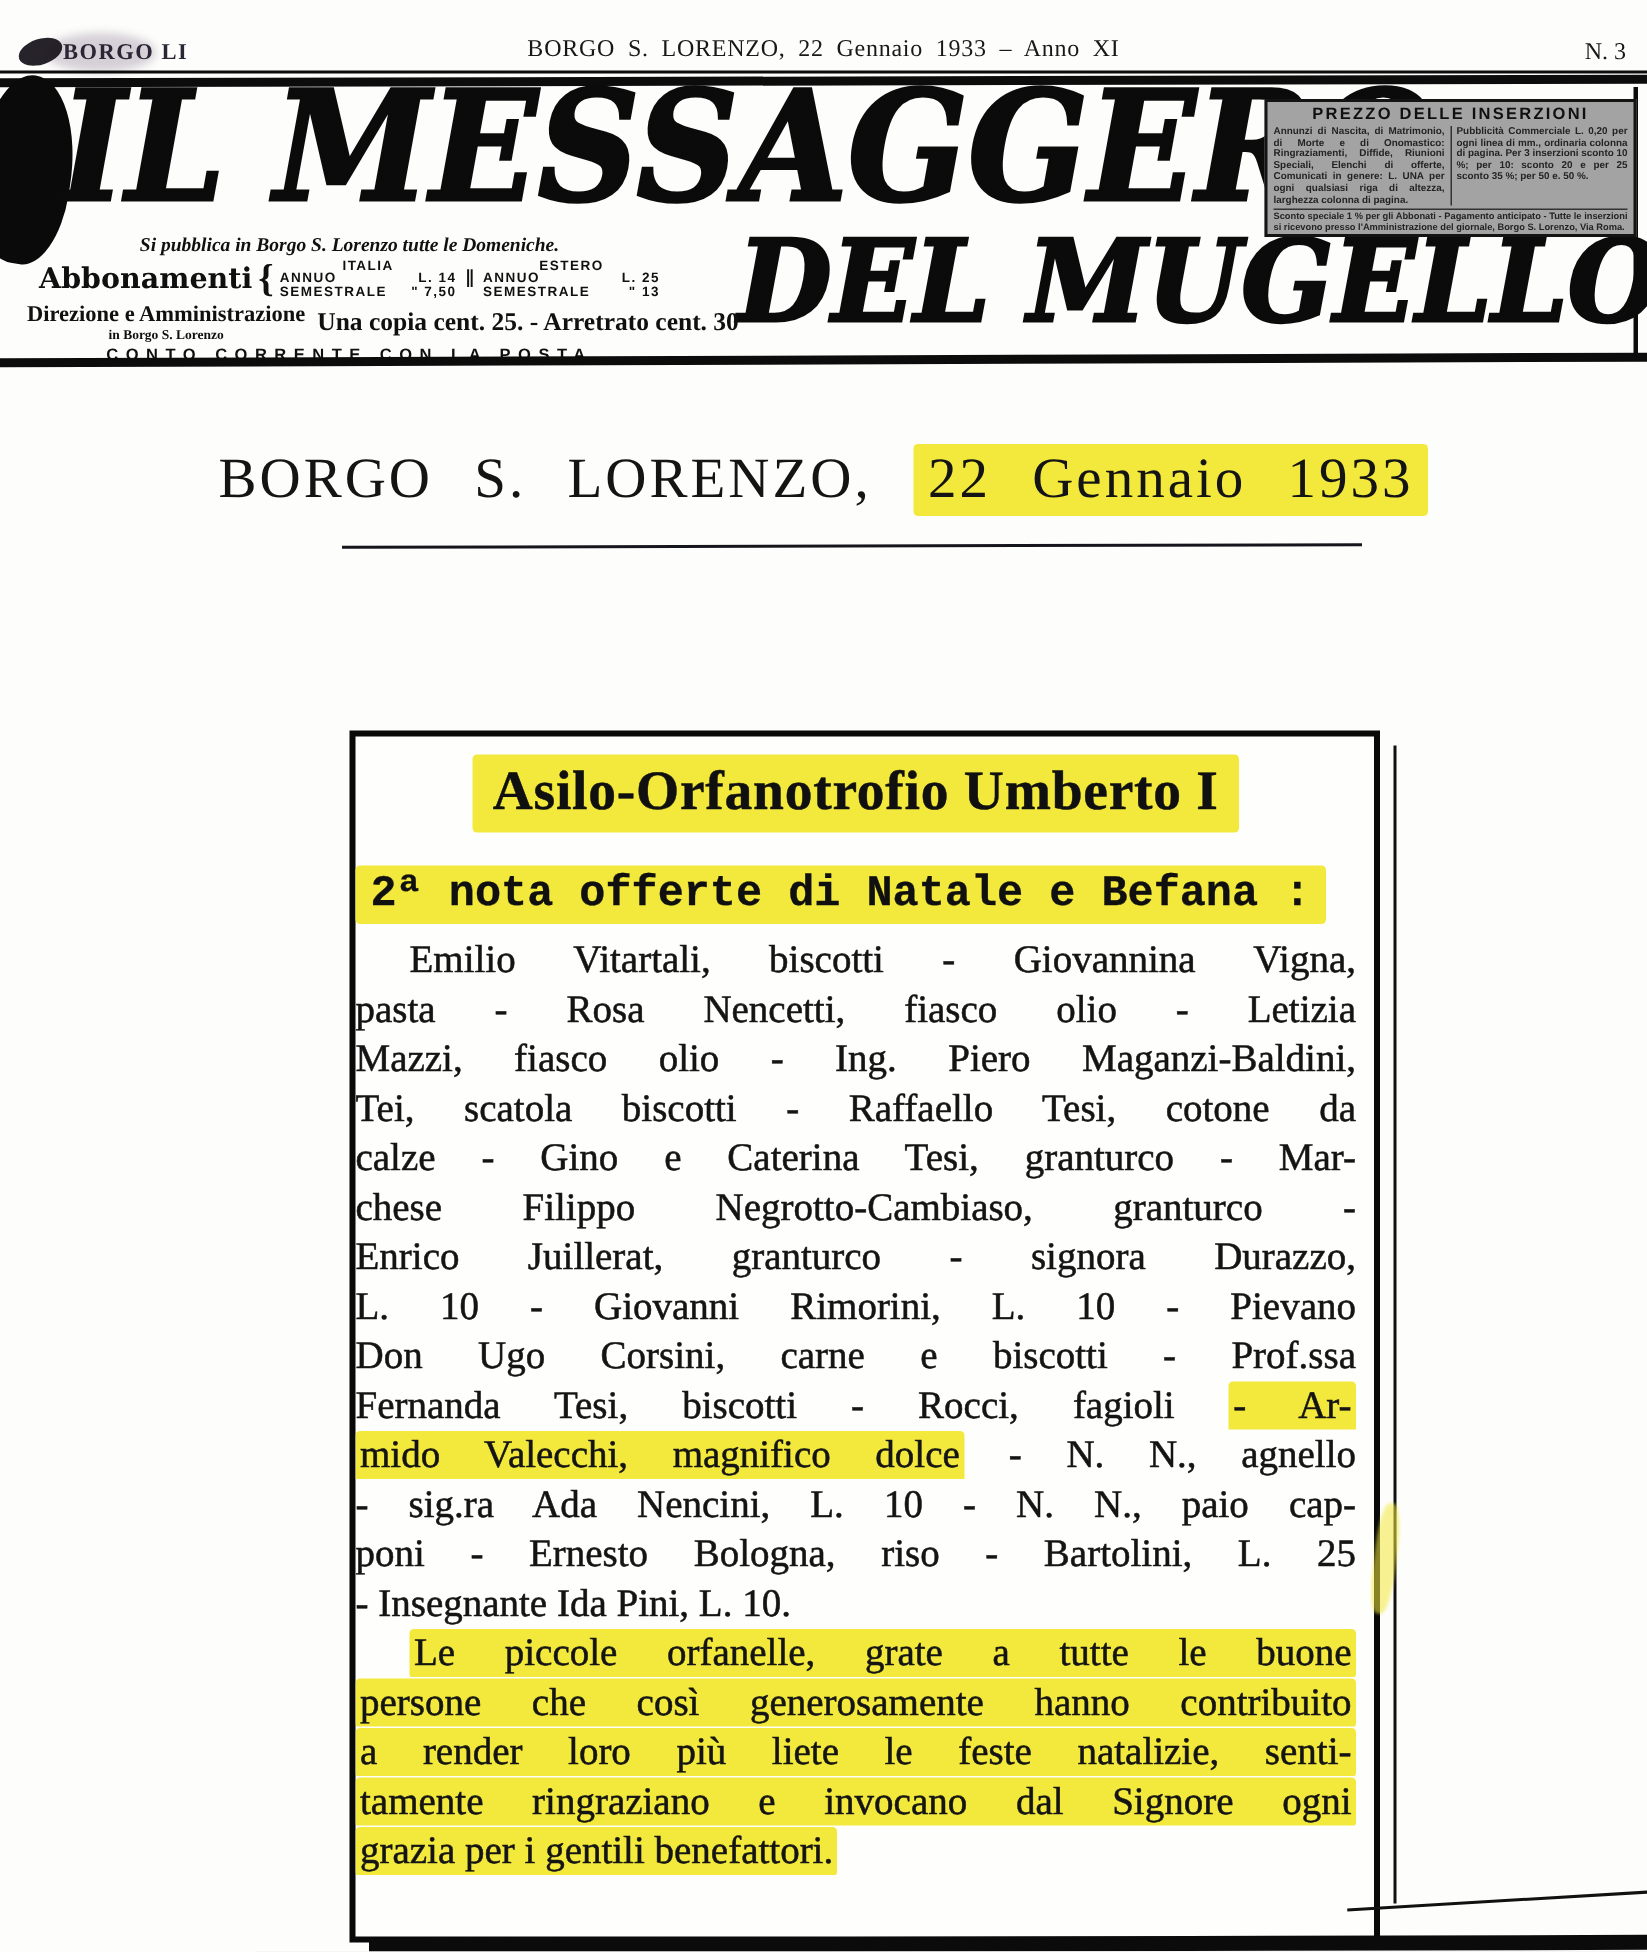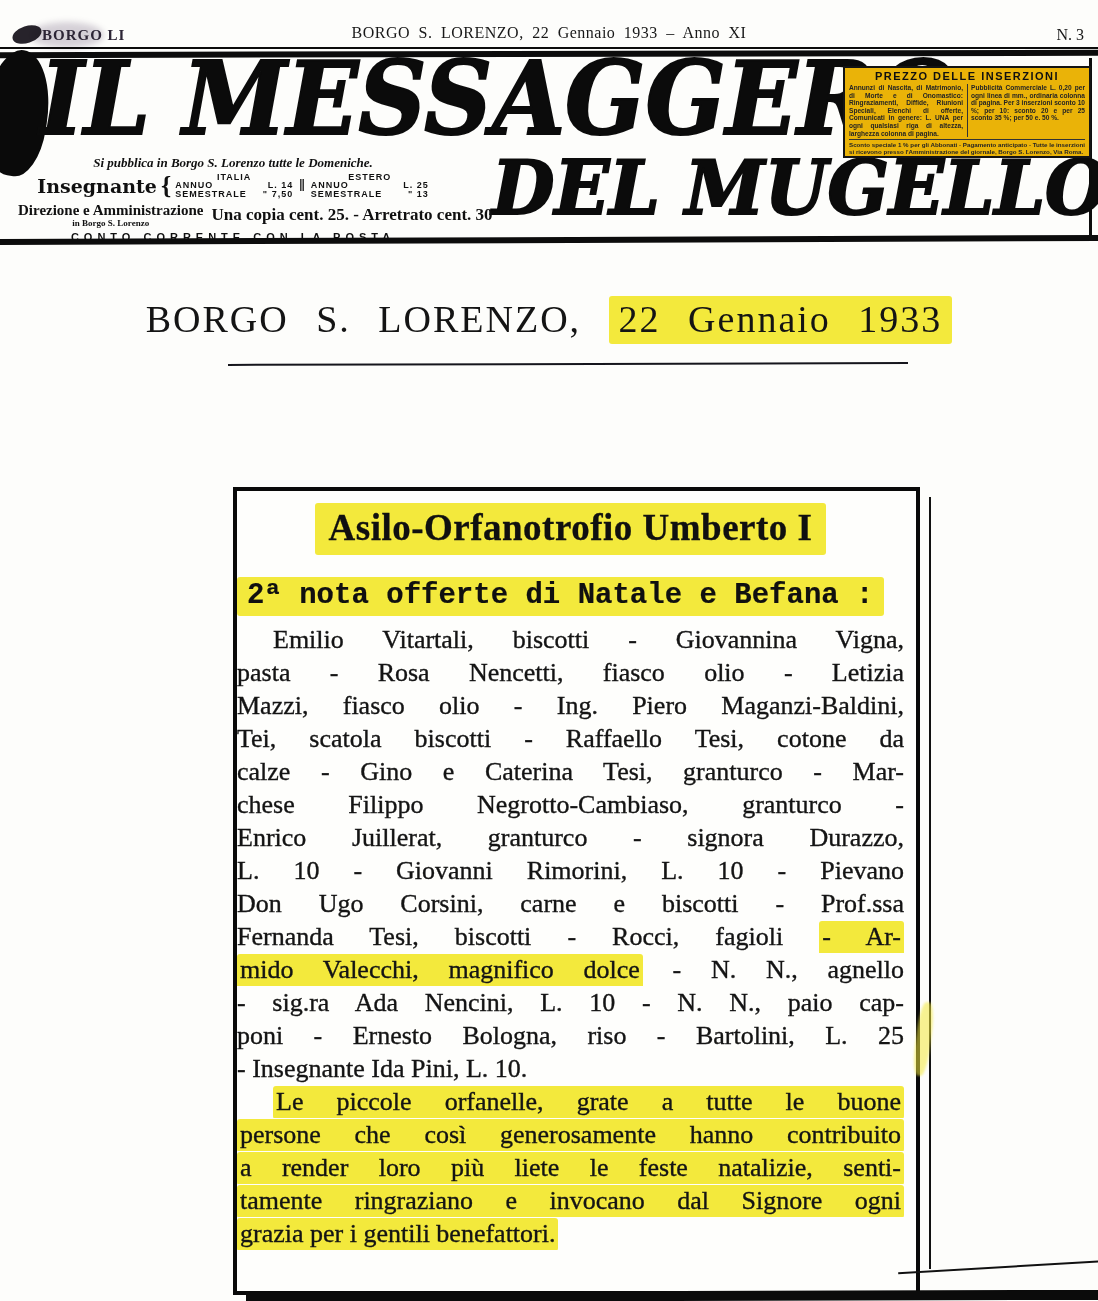--- a/index.html
+++ b/index.html
@@ -49,21 +49,21 @@
   .dir-row{display:flex;align-items:center;margin-top:3px;gap:8px;}
   .dir-col{text-align:center;}
   .dir1{font-weight:bold;font-size:15px;white-space:nowrap;}
   .dir2{font-weight:bold;font-size:9px;line-height:8px;}
   .copia{font-weight:bold;font-size:17px;white-space:nowrap;}
   .conto{text-align:center;font-family:"Liberation Sans",sans-serif;font-weight:bold;
     font-size:11px;letter-spacing:5px;margin-top:4px;white-space:nowrap;}
 
   
   .ins-box{position:absolute;left:843px;top:66px;width:248px;height:92px;border:2px solid #141414;
-    background:#eab308;padding:2px 4px;box-sizing:border-box;}
+    background:#a3a3a3;padding:2px 4px;box-sizing:border-box;}
   .ins-title{text-align:center;font-family:"Liberation Sans",sans-serif;font-weight:bold;
     font-size:11px;letter-spacing:1.5px;white-space:nowrap;}
   .ins-cols{display:flex;gap:4px;margin-top:2px;}
   .ins-col{width:50%;font-family:"Liberation Sans",sans-serif;font-weight:bold;font-size:6.6px;
     line-height:7.6px;text-align:justify;color:#242424;filter:blur(.35px);}
   .ins-col.r{border-left:1px solid #333;padding-left:3px;}
   .ins-footer{border-top:1px solid #333;margin-top:2px;padding-top:1px;
     font-family:"Liberation Sans",sans-serif;font-weight:bold;font-size:6.2px;line-height:7px;
     text-align:justify;color:#242424;filter:blur(.35px);}
 
@@ -111,21 +111,21 @@
   <div class="blob1"></div>
   <div class="blob2"></div>
   <div class="right-edge-line"></div>
 
   <div class="mast-title1">IL MESSAGGERO</div>
   <div class="mast-title2">DEL MUGELLO</div>
 
   <div class="mast-info">
     <div class="pub-note">Si pubblica in Borgo S. Lorenzo tutte le Domeniche.</div>
     <div class="abb-row">
-      <span class="abb-label">Insegnante</span>
+      <span class="abb-label">Abbonamenti</span>
       <span class="abb-brace">{</span>
       <span class="rate-col">
         <span class="rate-head" style="display:block">ITALIA</span>
         <span class="rate-line">
           <span>ANNUO</span>
           <span>L. 14</span>
         </span>
         <span class="rate-line">
           <span>SEMESTRALE</span>
           <span>" 7,50</span>

